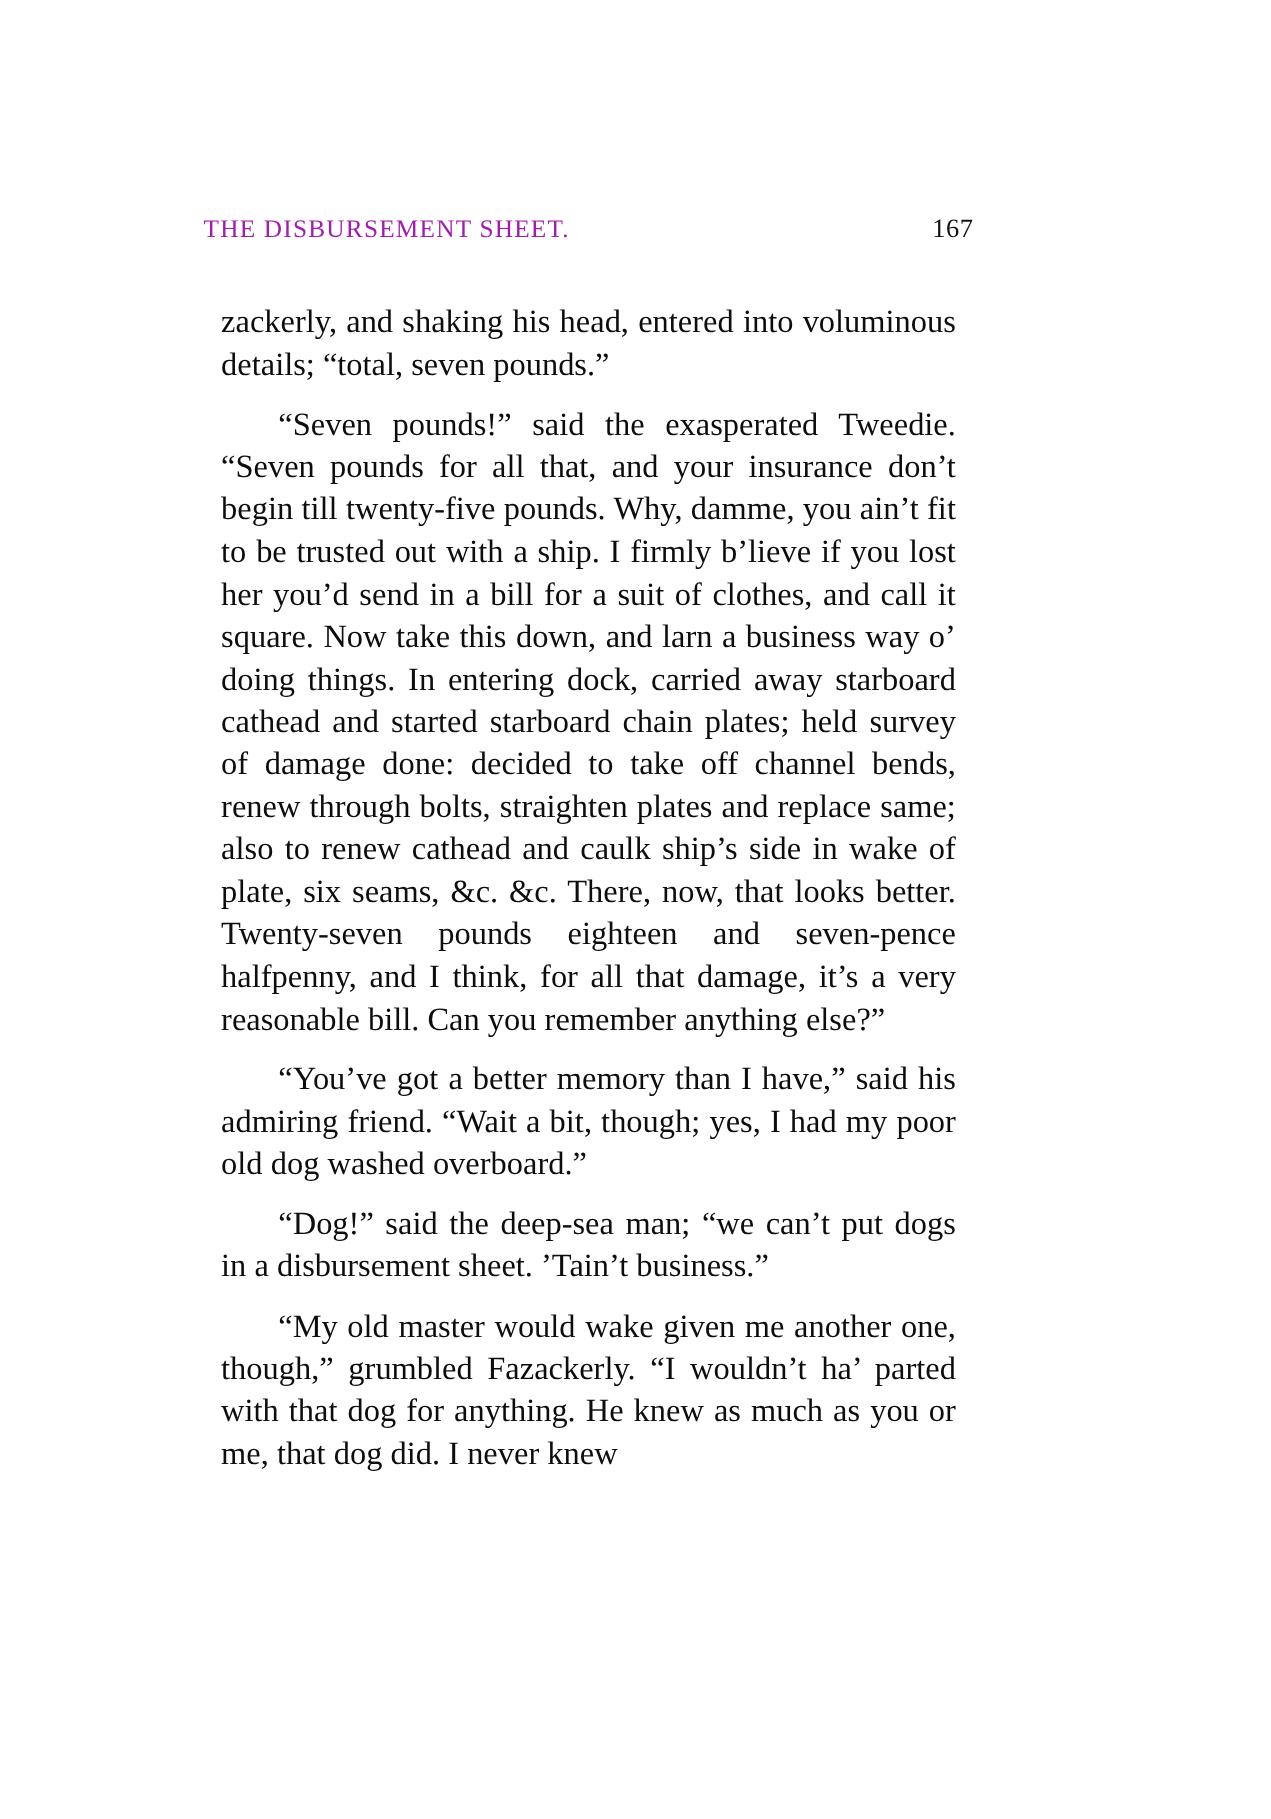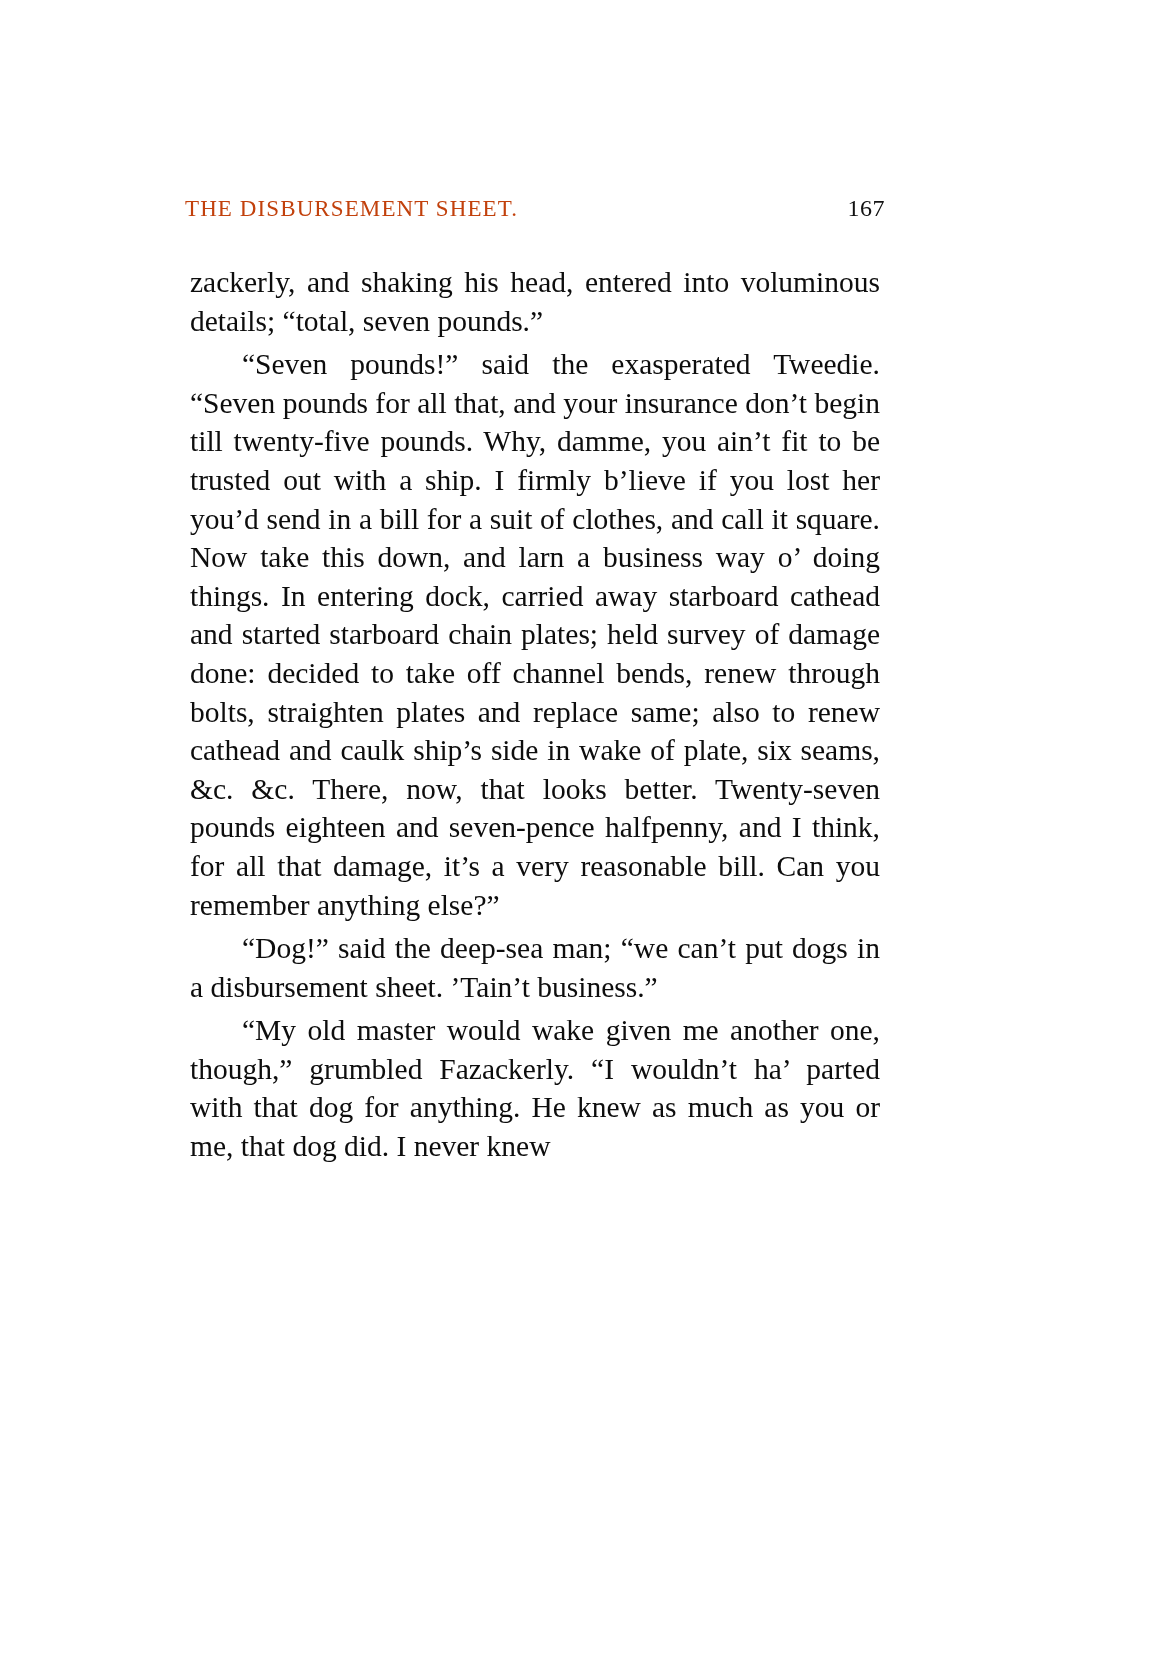--- a/index.html
+++ b/index.html
@@ -30,37 +30,37 @@
     display: flex;
     align-items: baseline;
     justify-content: space-between;
   }
   .running-title {
     font-family: "Liberation Serif", serif;
     font-size: 23px;
     letter-spacing: 1.1px;
     font-variant: small-caps;
     text-transform: uppercase;
-    color: #c2410c;
+    color: #a21caf;
     white-space: nowrap;
   }
   .folio {
     font-family: "Liberation Serif", serif;
     font-size: 24px;
     letter-spacing: 0.5px;
     color: #111;
   }
   .body-block {
     position: absolute;
     left: 185px;
     top: 258px;
     width: 700px;
   }
   p.para {
-    margin: 5px;
+    margin: 16px;
     font-size: 29.5px;
     line-height: 38.6px;
     text-align: justify;
     text-justify: inter-word;
     color: #0d0d0d;
     hyphens: none;
   }
   p.para.indent {
     text-indent: 52px;
   }
@@ -74,17 +74,18 @@
 <div class="page">
 
   <div class="header">
     <div class="running-title">The Disbursement Sheet.</div>
     <div class="folio">167</div>
   </div>
 
   <div class="body-block">
     <p class="para cont">zackerly, and shaking his head, entered into voluminous details; “total, seven pounds.”</p>
     <p class="para indent">“Seven pounds!” said the exasperated Tweedie. “Seven pounds for all that, and your insurance don’t begin till twenty-five pounds. Why, damme, you ain’t fit to be trusted out with a ship. I firmly b’lieve if you lost her you’d send in a bill for a suit of clothes, and call it square. Now take this down, and larn a business way o’ doing things. In entering dock, carried away starboard cathead and started starboard chain plates; held survey of damage done: decided to take off channel bends, renew through bolts, straighten plates and replace same; also to renew cathead and caulk ship’s side in wake of plate, six seams, &amp;c. &amp;c. There, now, that looks better. Twenty-seven pounds eighteen and seven-pence halfpenny, and I think, for all that damage, it’s a very reasonable bill. Can you remember anything else?”</p>
+    <p class="para indent">“You’ve got a better memory than I have,” said his admiring friend. “Wait a bit, though; yes, I had my poor old dog washed overboard.”</p>
     <p class="para indent">“Dog!” said the deep-sea man; “we can’t put dogs in a disbursement sheet. ’Tain’t business.”</p>
     <p class="para indent">“My old master would wake given me another one, though,” grumbled Fazackerly. “I wouldn’t ha’ parted with that dog for anything. He knew as much as you or me, that dog did. I never knew</p>
   </div>
 
 </div>
 
 </body></html>

